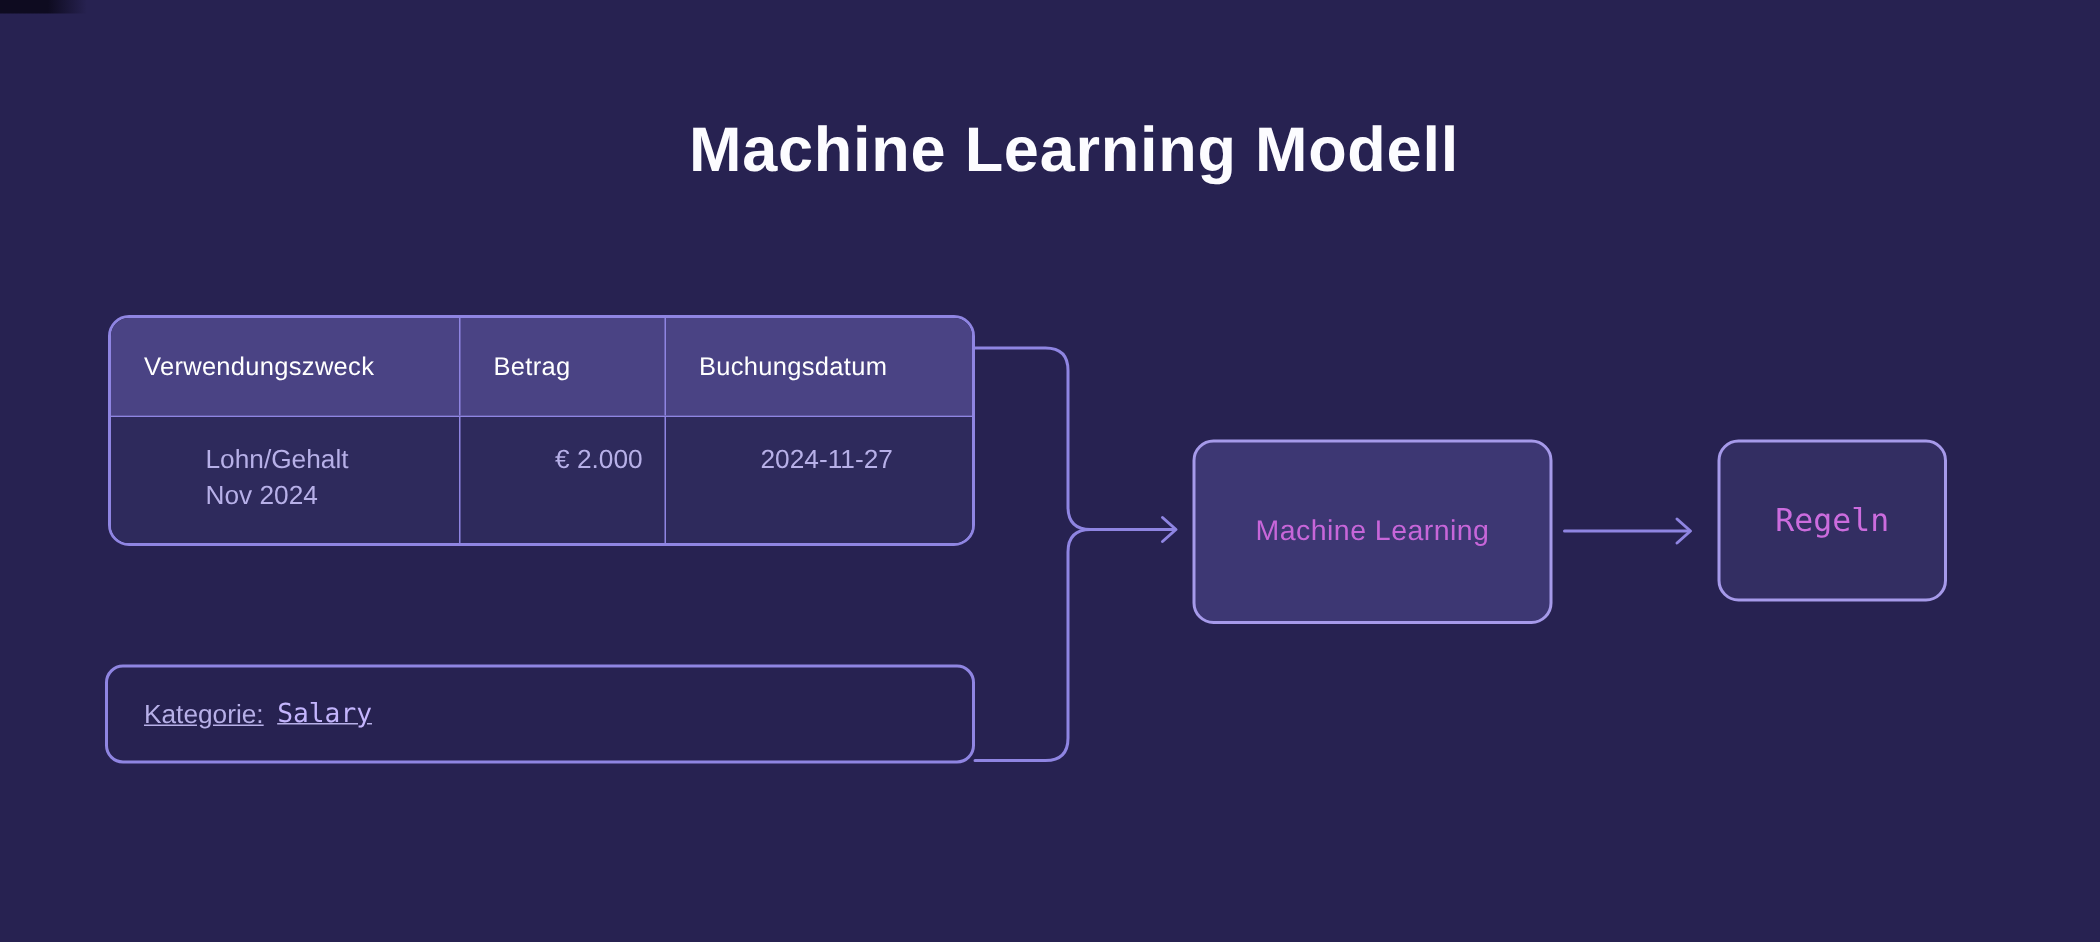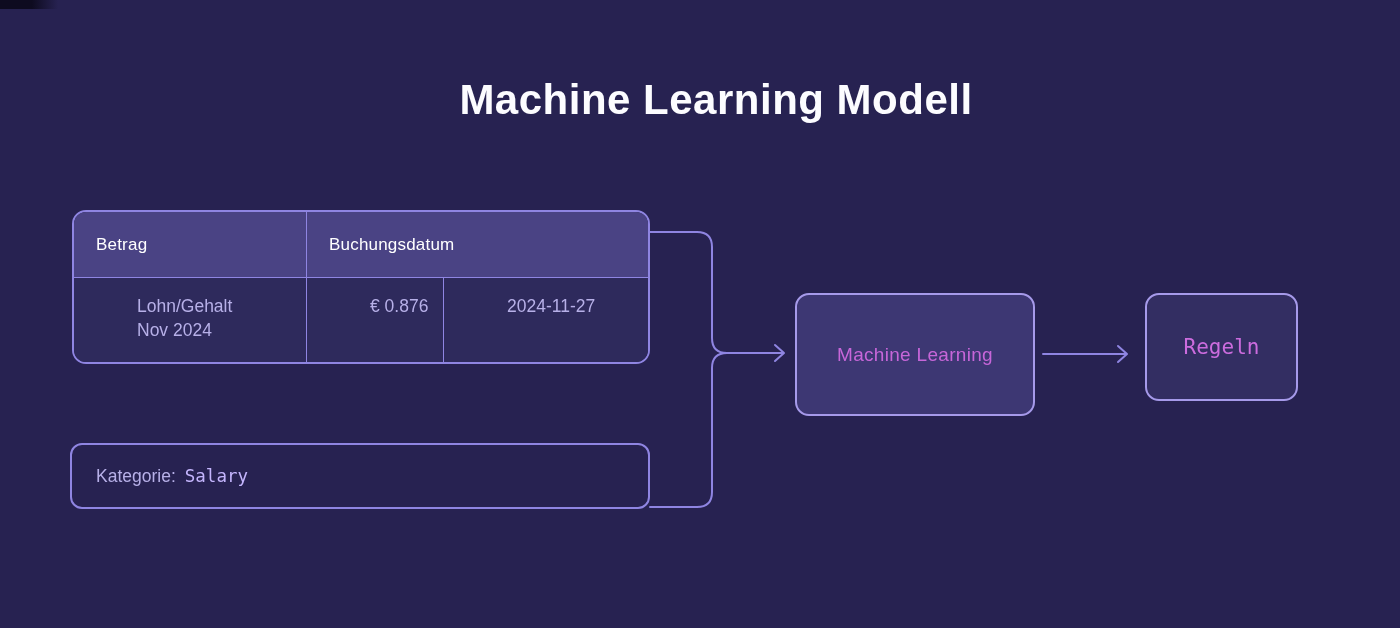--- a/index.html
+++ b/index.html
@@ -55,21 +55,21 @@
   }
   .txn-body .td:last-child{border-right:none;}
 
   
   .category-box{
     position:absolute;left:70px;top:443px;width:580px;height:66px;
     box-sizing:border-box;
     border:2px solid #8f85e2;border-radius:12px;
     display:flex;align-items:center;gap:9px;
     padding-left:24px;
-    color:#b7b0e8;font-size:17.5px;
+    color:#b7b0e8;font-size:17.5px;text-decoration:underline;
   }
   .mono{font-family:"DejaVu Sans Mono","Liberation Mono",monospace;}
   .magenta{color:#c4b5fd;}
 
   
   .node{
     position:absolute;box-sizing:border-box;
     border:2px solid #a69aea;border-radius:14px;
     display:flex;align-items:center;justify-content:center;
   }
@@ -100,27 +100,28 @@
     <path d="M 650 507 H 697 Q 712 507 712 492 V 368 Q 712 353 727 353"></path>
 
     <path d="M 775 345 L 784 353 L 775 361"></path>
 
     <path d="M 1043 354 H 1126"></path>
     <path d="M 1118 346 L 1127 354 L 1118 362"></path>
   </svg>
 
   <div class="txn-table">
     <div class="txn-head">
+      <div class="th">Verwendungszweck</div>
       <div class="th">Betrag</div>
       <div class="th">Buchungsdatum</div>
     </div>
     <div class="txn-body">
       <div class="td">Lohn/Gehalt
 Nov 2024</div>
-      <div class="td">€ 0.876</div>
+      <div class="td">€ 2.000</div>
       <div class="td">2024-11-27</div>
     </div>
   </div>
 
   <div class="category-box">
     <span>Kategorie:</span>
     <span class="mono magenta">Salary</span>
   </div>
 
   <div class="node node-ml">

